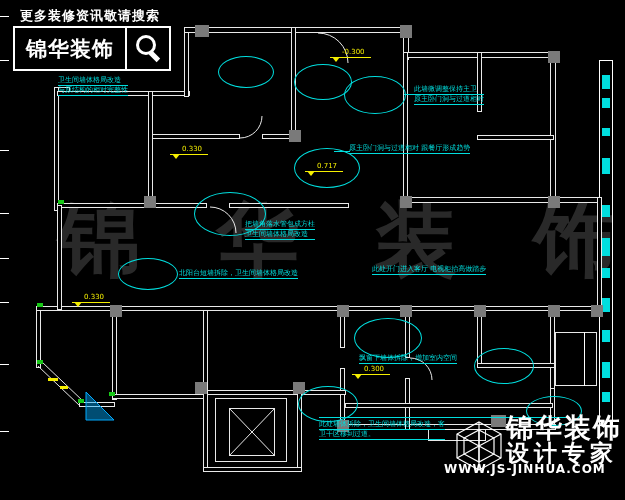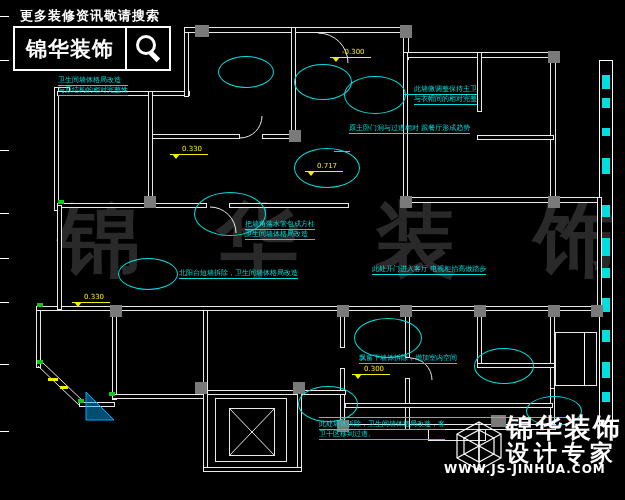--- a/index.html
+++ b/index.html
@@ -176,23 +176,23 @@
   <i class="cyl" style="left:404px;top:94px;width:10px;height:1px"></i>
   <i class="cyl" style="left:334px;top:151px;width:16px;height:1px"></i>
   <i class="cyl" style="left:319px;top:417px;width:250px;height:1px"></i>
 
   <div class="ann" style="left:58px;top:76px">
     <span class="ln ln2">卫生间墙体格局改造</span>
     <span class="ln ln2">与原结构的相对完整性</span>
   </div>
   <div class="ann" style="left:414px;top:85px">
     <span class="ln ln2">此墙微调整保持主卫</span>
-    <span class="ln ln2">与衣帽间的相对完整</span>
-  </div>
-  <div class="ann" style="left:349px;top:124px">
+    <span class="ln ln2">原主卧门洞与过道相对</span>
+  </div>
+  <div class="ann" style="left:349px;top:144px">
     <span class="ln ln2">原主卧门洞与过道相对 跟餐厅形成趋势</span>
   </div>
   <div class="ann" style="left:245px;top:220px">
     <span class="ln ln2">把墙角落水管包成方柱</span>
     <span class="ln ln2">卫生间墙体格局改造</span>
   </div>
   <div class="ann" style="left:179px;top:269px">
     <span class="ln ln2">北阳台短墙拆除，卫生间墙体格局改造</span>
   </div>
   <div class="ann" style="left:372px;top:265px">

